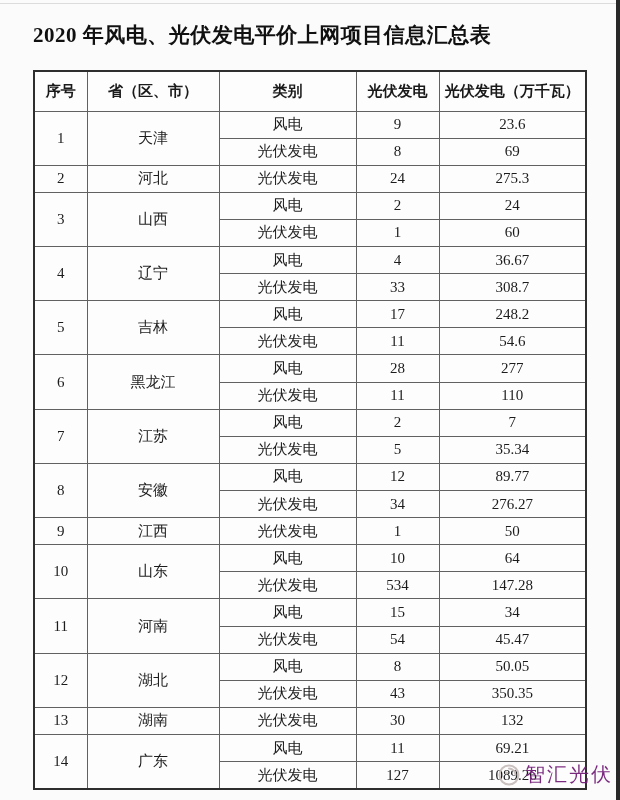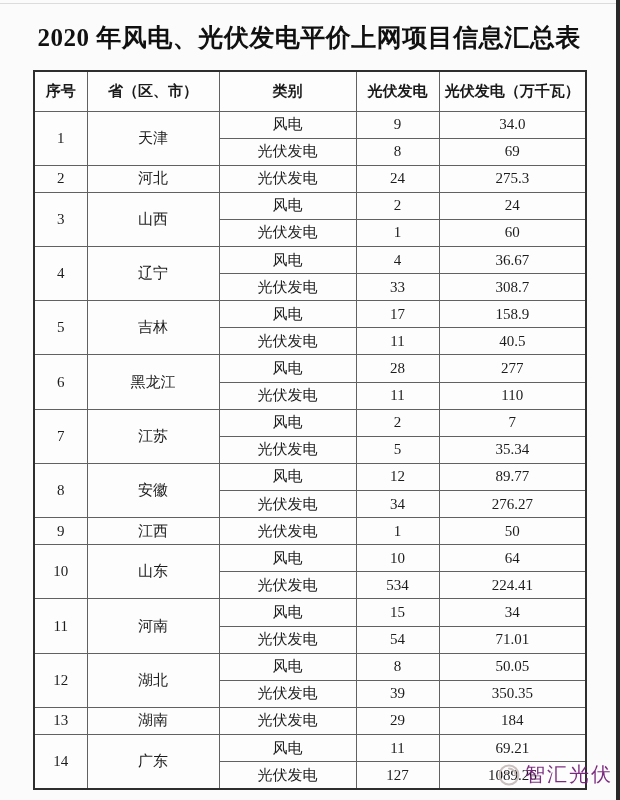--- a/index.html
+++ b/index.html
@@ -28,22 +28,22 @@
     right: 0;
     width: 4px;
     height: 800px;
     background: #282828;
   }
   .doc-title {
     position: absolute;
     top: 21px;
     left: 33px;
     width: 552px;
-    text-align: center;
-    font-size: 25px;
+    text-align: left;
+    font-size: 21px;
     font-weight: bold;
     letter-spacing: 0.5px;
     color: #101010;
     font-family: "Liberation Serif", "DejaVu Serif", serif;
     white-space: nowrap;
   }
   table.summary-table {
     position: absolute;
     top: 70px;
     left: 33px;
@@ -123,21 +123,21 @@
       <th>光伏发电</th>
       <th>光伏发电（万千瓦）</th>
     </tr>
   </thead>
   <tbody id="table-body">
       <tr>
         <td rowspan="2" class="num">1</td>
         <td rowspan="2">天津</td>
         <td>风电</td>
         <td class="num">9</td>
-        <td class="num">34.0</td>
+        <td class="num">23.6</td>
       </tr>
       <tr>
         <td>光伏发电</td>
         <td class="num">8</td>
         <td class="num">69</td>
       </tr>
       <tr>
         <td class="num">2</td>
         <td>河北</td>
         <td>光伏发电</td>
@@ -166,26 +166,26 @@
       <tr>
         <td>光伏发电</td>
         <td class="num">33</td>
         <td class="num">308.7</td>
       </tr>
       <tr>
         <td rowspan="2" class="num">5</td>
         <td rowspan="2">吉林</td>
         <td>风电</td>
         <td class="num">17</td>
-        <td class="num">158.9</td>
+        <td class="num">248.2</td>
       </tr>
       <tr>
         <td>光伏发电</td>
         <td class="num">11</td>
-        <td class="num">40.5</td>
+        <td class="num">54.6</td>
       </tr>
       <tr>
         <td rowspan="2" class="num">6</td>
         <td rowspan="2">黑龙江</td>
         <td>风电</td>
         <td class="num">28</td>
         <td class="num">277</td>
       </tr>
       <tr>
         <td>光伏发电</td>
@@ -226,52 +226,52 @@
       <tr>
         <td rowspan="2" class="num">10</td>
         <td rowspan="2">山东</td>
         <td>风电</td>
         <td class="num">10</td>
         <td class="num">64</td>
       </tr>
       <tr>
         <td>光伏发电</td>
         <td class="num">534</td>
-        <td class="num">224.41</td>
+        <td class="num">147.28</td>
       </tr>
       <tr>
         <td rowspan="2" class="num">11</td>
         <td rowspan="2">河南</td>
         <td>风电</td>
         <td class="num">15</td>
         <td class="num">34</td>
       </tr>
       <tr>
         <td>光伏发电</td>
         <td class="num">54</td>
-        <td class="num">71.01</td>
+        <td class="num">45.47</td>
       </tr>
       <tr>
         <td rowspan="2" class="num">12</td>
         <td rowspan="2">湖北</td>
         <td>风电</td>
         <td class="num">8</td>
         <td class="num">50.05</td>
       </tr>
       <tr>
         <td>光伏发电</td>
-        <td class="num">39</td>
+        <td class="num">43</td>
         <td class="num">350.35</td>
       </tr>
       <tr>
         <td class="num">13</td>
         <td>湖南</td>
         <td>光伏发电</td>
-        <td class="num">29</td>
-        <td class="num">184</td>
+        <td class="num">30</td>
+        <td class="num">132</td>
       </tr>
       <tr>
         <td rowspan="2" class="num">14</td>
         <td rowspan="2">广东</td>
         <td>风电</td>
         <td class="num">11</td>
         <td class="num">69.21</td>
       </tr>
       <tr>
         <td>光伏发电</td>

